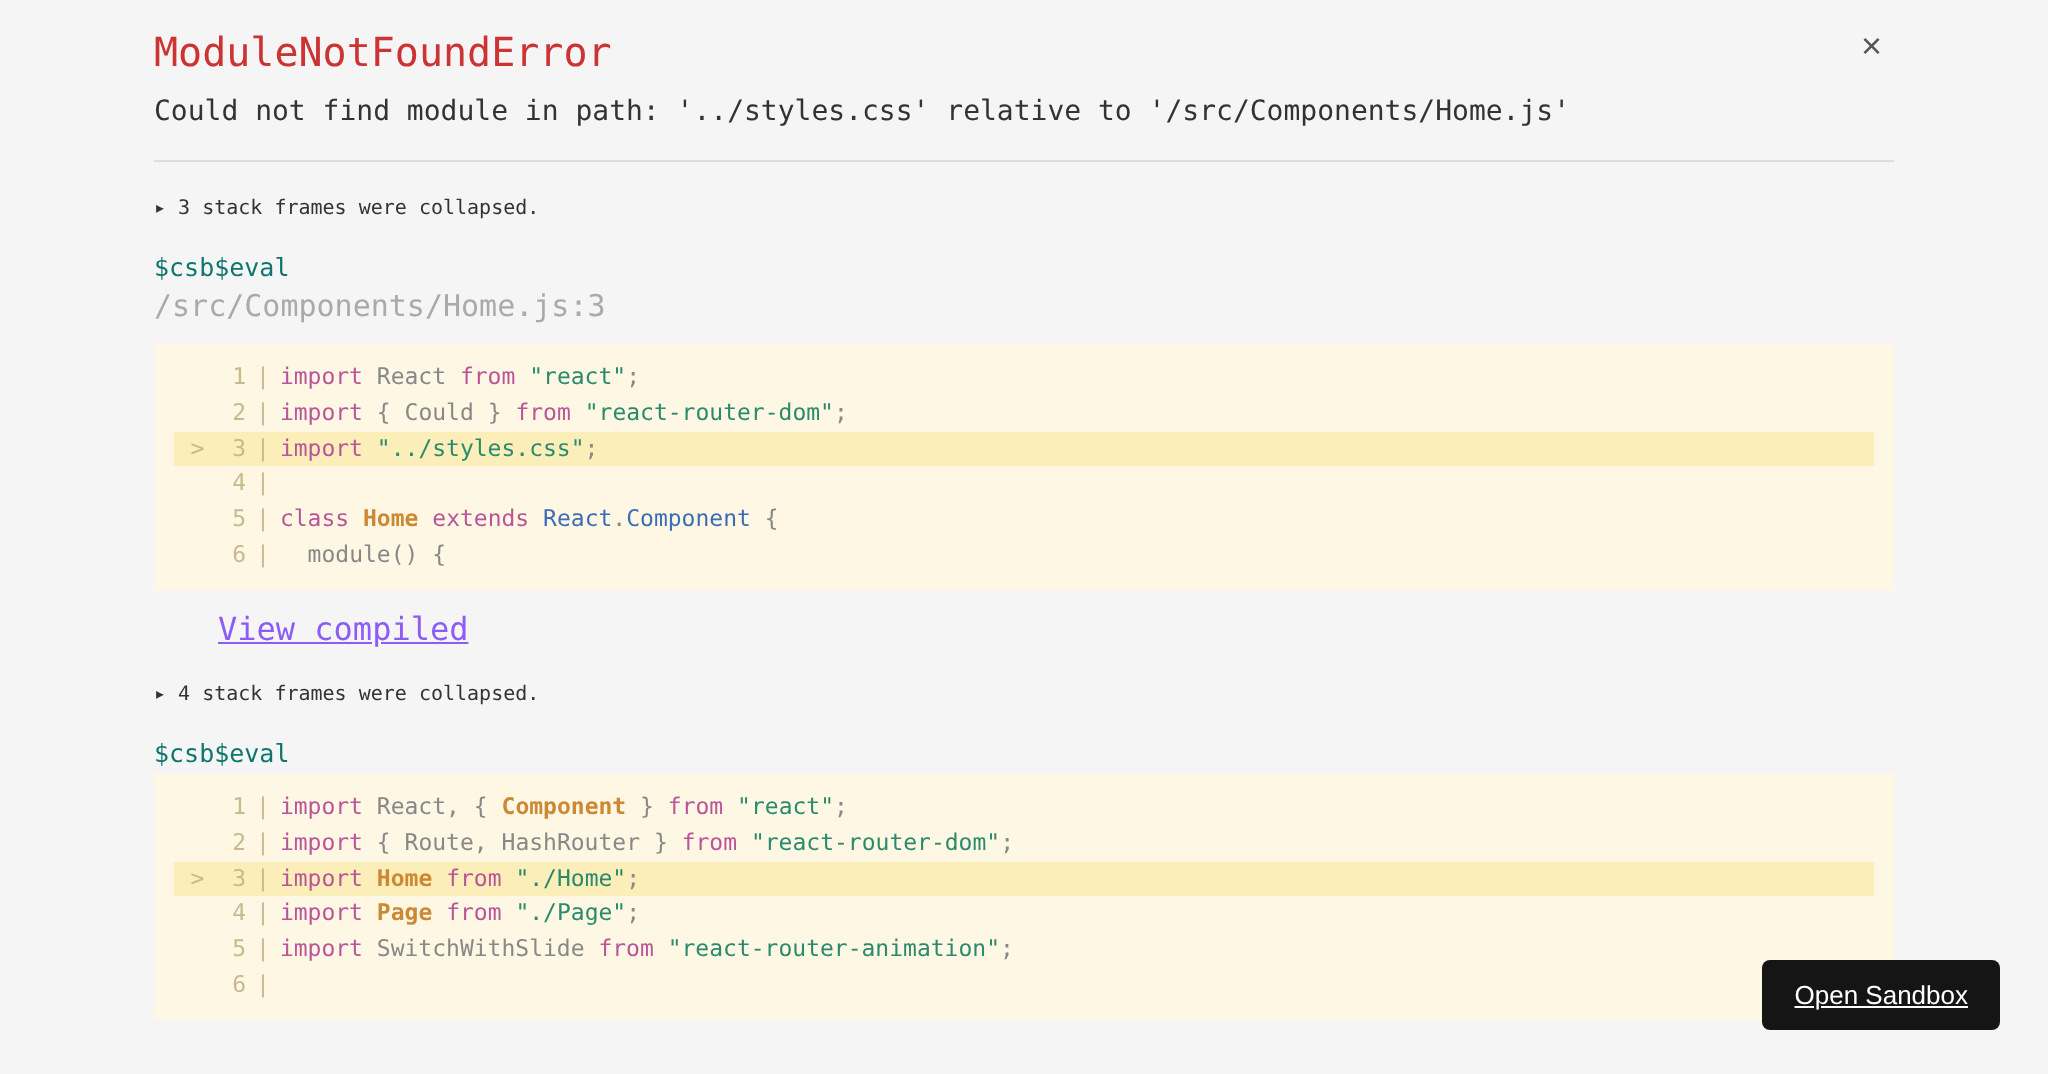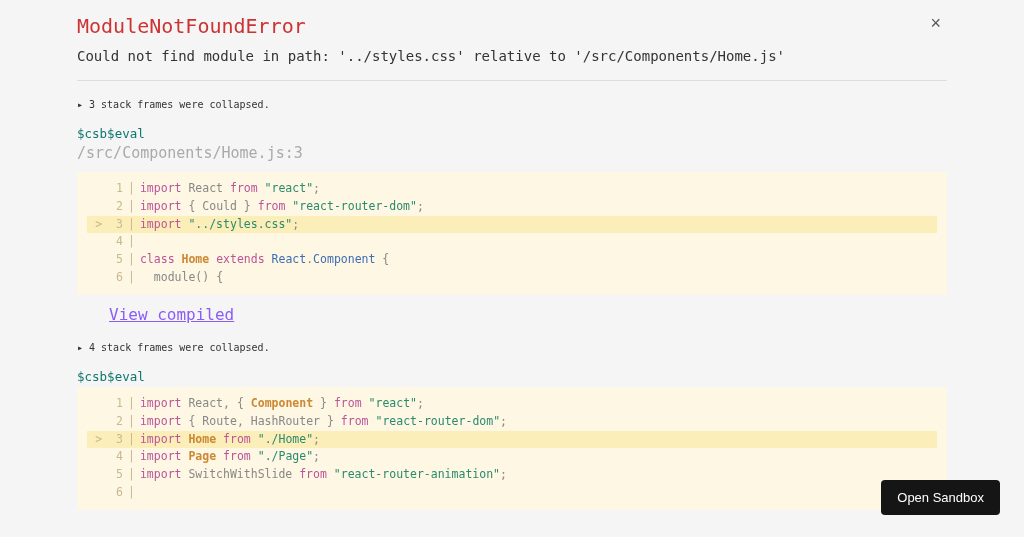--- a/index.html
+++ b/index.html
@@ -114,20 +114,21 @@
       position: fixed;
       right: 24px;
       bottom: 22px;
       background: #151515;
       color: #fff;
       border: none;
       border-radius: 4px;
       padding: 10px 16px;
       font-size: 13px;
       cursor: pointer;
+      text-decoration: underline;
     }
   </style>
 </head>
 <body>
 
 <div class="container">
   <div class="header-row">
     <div>
       <h1 class="error-title">ModuleNotFoundError</h1>
       <div class="error-msg">Could not find module in path: '../styles.css' relative to '/src/Components/Home.js'</div>

